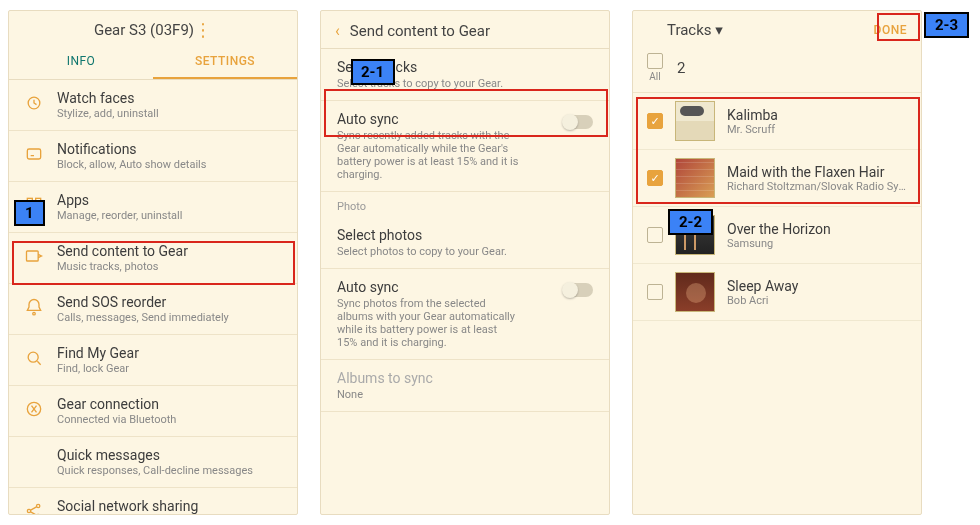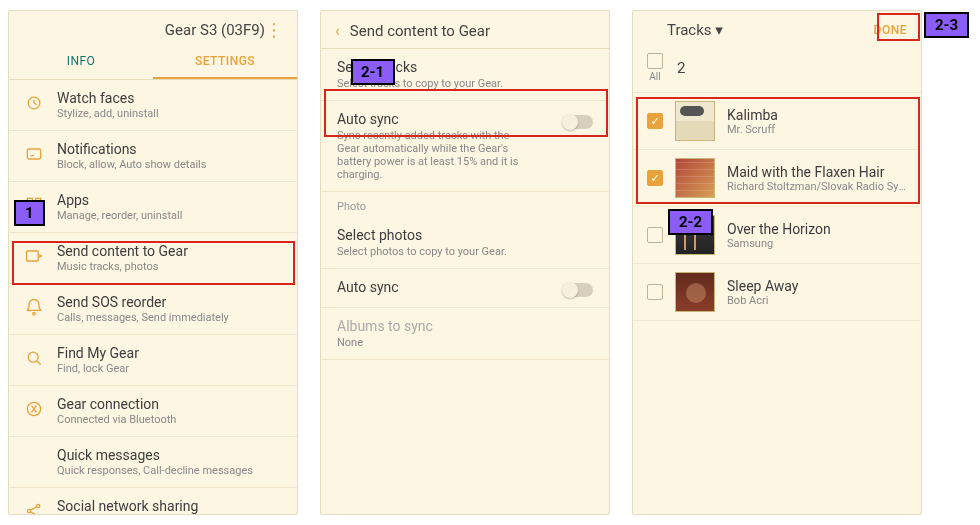--- a/index.html
+++ b/index.html
@@ -20,21 +20,21 @@
     border: 1px solid #e8dcc0;
     border-radius: 2px;
     overflow: hidden;
     position: relative;
     height: 100%;
   }
   
   .p1-header {
     display: flex;
     align-items: center;
-    justify-content: flex-end;
+    justify-content: center;
     padding: 10px 14px 6px;
   }
   .p1-title { font-size: 15px; color: #444; }
   .dots { color: #e8a33d; font-size: 18px; line-height: 8px; }
   .tabs {
     display: flex;
     height: 34px;
   }
   .tab {
     flex: 1;
@@ -143,21 +143,21 @@
   .art.a4 { background: linear-gradient(#612a1c,#8a3e29); }
   .art.a4::before { width:20px; height:20px; top:10px; left:10px; border-radius:50%; background:rgba(255,200,150,0.3);}
   .track-body { flex: 1; min-width:0; }
   .track-title { font-size: 14px; color: #3d3d3d; white-space:nowrap; overflow:hidden; text-overflow:ellipsis; }
   .track-sub { font-size: 11px; color: #888; white-space:nowrap; overflow:hidden; text-overflow:ellipsis; }
   
   .highlight-red {
     position: absolute; border: 2.5px solid #d9261c; pointer-events: none;
   }
   .callout-label {
-    position: absolute; background: #8b5cf6; border: 2px solid #000;
+    position: absolute; background: #3b82f6; border: 2px solid #000;
     font-size: 15px; font-weight: 700; color: #000; padding: 2px 9px;
     z-index: 10;
   }
   .floating { position: absolute; z-index: 20; }
   svg { width: 20px; height: 20px; }
 </style>
 </head>
 <body>
 
 <div class="phone">
@@ -301,20 +301,21 @@
     <div class="toggle"></div>
   </div>
   <div class="section-heading">Photo</div>
   <div class="p2-item">
     <div class="p2-item-title">Select photos</div>
     <div class="p2-item-sub">Select photos to copy to your Gear.</div>
   </div>
   <div class="p2-item p2-toggle-row">
     <div class="p2-tcol">
       <div class="p2-item-title">Auto sync</div>
+      <div class="p2-item-sub">Sync photos from the selected albums with your Gear automatically while its battery power is at least 15% and it is charging.</div>
     </div>
     <div class="toggle"></div>
   </div>
   <div class="p2-item disabled">
     <div class="p2-item-title">Albums to sync</div>
     <div class="p2-item-sub">None</div>
   </div>
 
   <div class="callout-label" style="left:30px; top:48px;padding-left:8px;">2-1</div>
   <div class="highlight-red" style="left:3px; top:78px; width:284px; height:48px;"></div>

